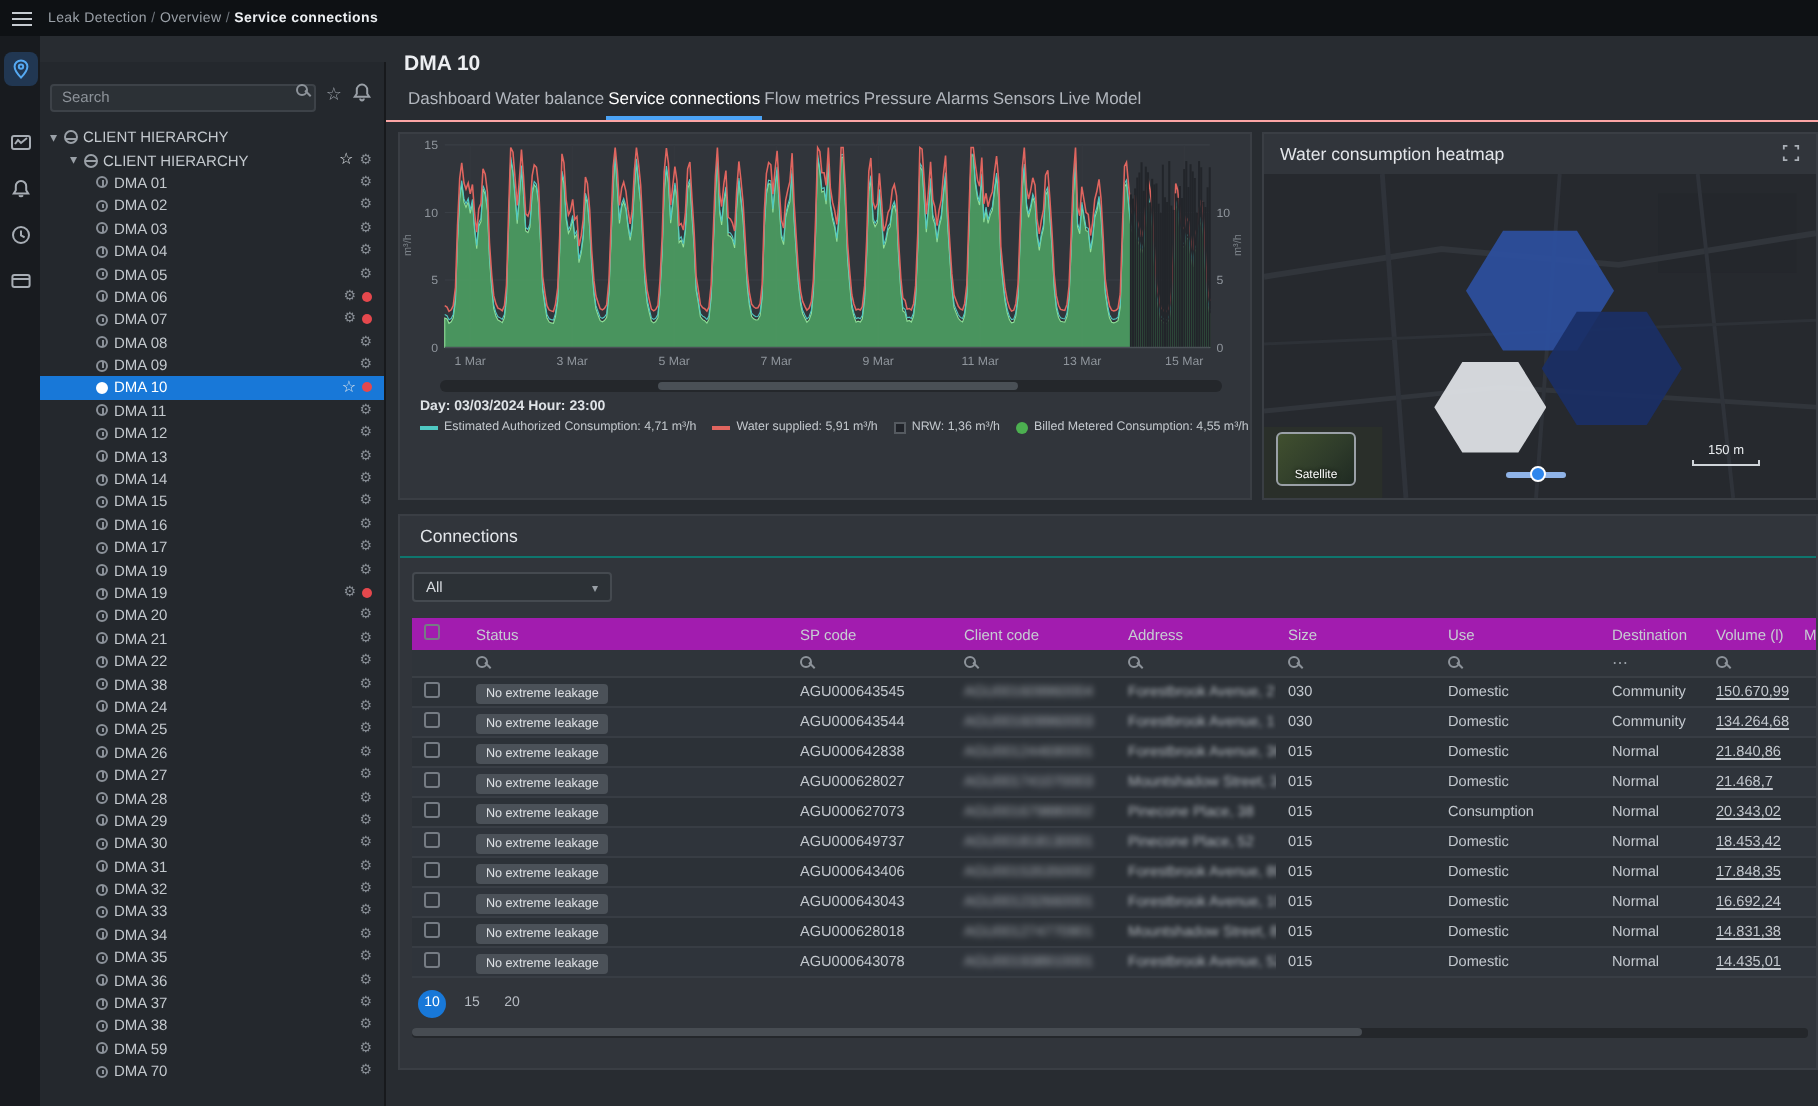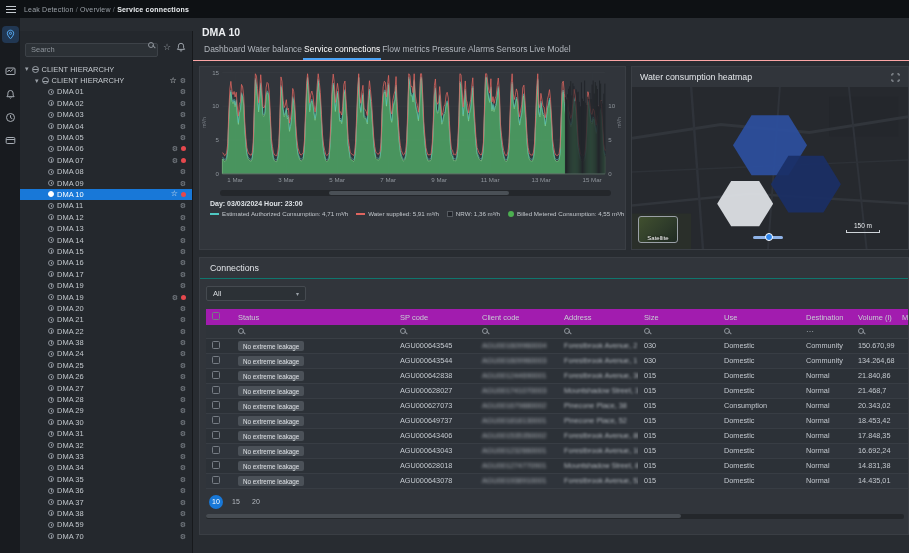--- a/index.html
+++ b/index.html
@@ -126,21 +126,21 @@
   th { text-align:left; font-weight:normal; color:#c7ccd2; background:#a21caf; height:16px;
     padding:0 6px; font-size:7.5px; white-space:nowrap; }
   tr.filters td { background:#2f343a; height:13px; padding:0 6px; border-bottom:1px solid #3a3f45; }
   tbody td { background:#2c3137; height:15px; padding:0 6px; border-bottom:1px solid #383d44;
     white-space:nowrap; overflow:hidden; }
   tbody tr.alt td { background:#2f343b; }
   .badge { background:#4b5158; border-radius:2px; padding:1.5px 5px; font-size:6.3px; color:#dde0e4; }
   .cb { display:inline-block; width:8px; height:8px; border:1px solid #767c84; border-radius:1.5px; cursor:pointer; }
   .blur { filter:blur(1.6px); opacity:.8; }
   .blur2 { filter:blur(1px); opacity:.85; }
-  .num { text-align:right; padding-right:10px; }
+  .num { text-align:right; padding-right:10px;text-decoration:underline; }
   .dots { font-size:8px; color:#9aa0a7; cursor:pointer; }
   .pager { display:flex; gap:6px; align-items:center; padding:6px 0 0 3px; }
   .pg { width:14px; height:14px; border-radius:50%; font-size:7px; display:flex; align-items:center;
     justify-content:center; color:#b6bbc2; background:transparent; border:none; cursor:pointer;
     font-family:"Liberation Sans", sans-serif; }
   .pg.active { background:#1878d8; color:#fff; }
   .conn-hscroll { height:5px; background:#24272b; margin:5px 4px 0 0; border-radius:2px; position:relative; }
   .conn-hscroll .thumb2 { position:absolute; left:0; width:68%; top:0.5px; bottom:0.5px; background:#474c52; border-radius:2px; }
 </style>
 </head>

